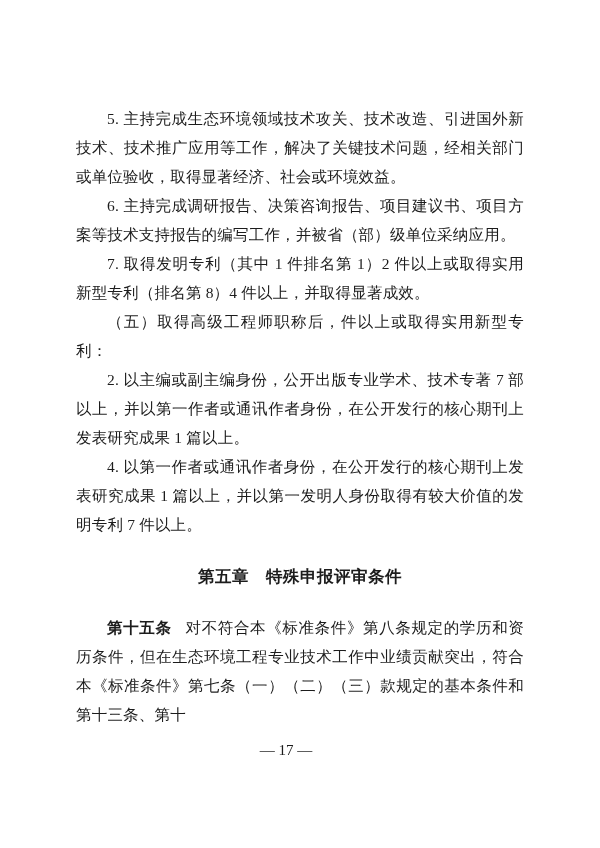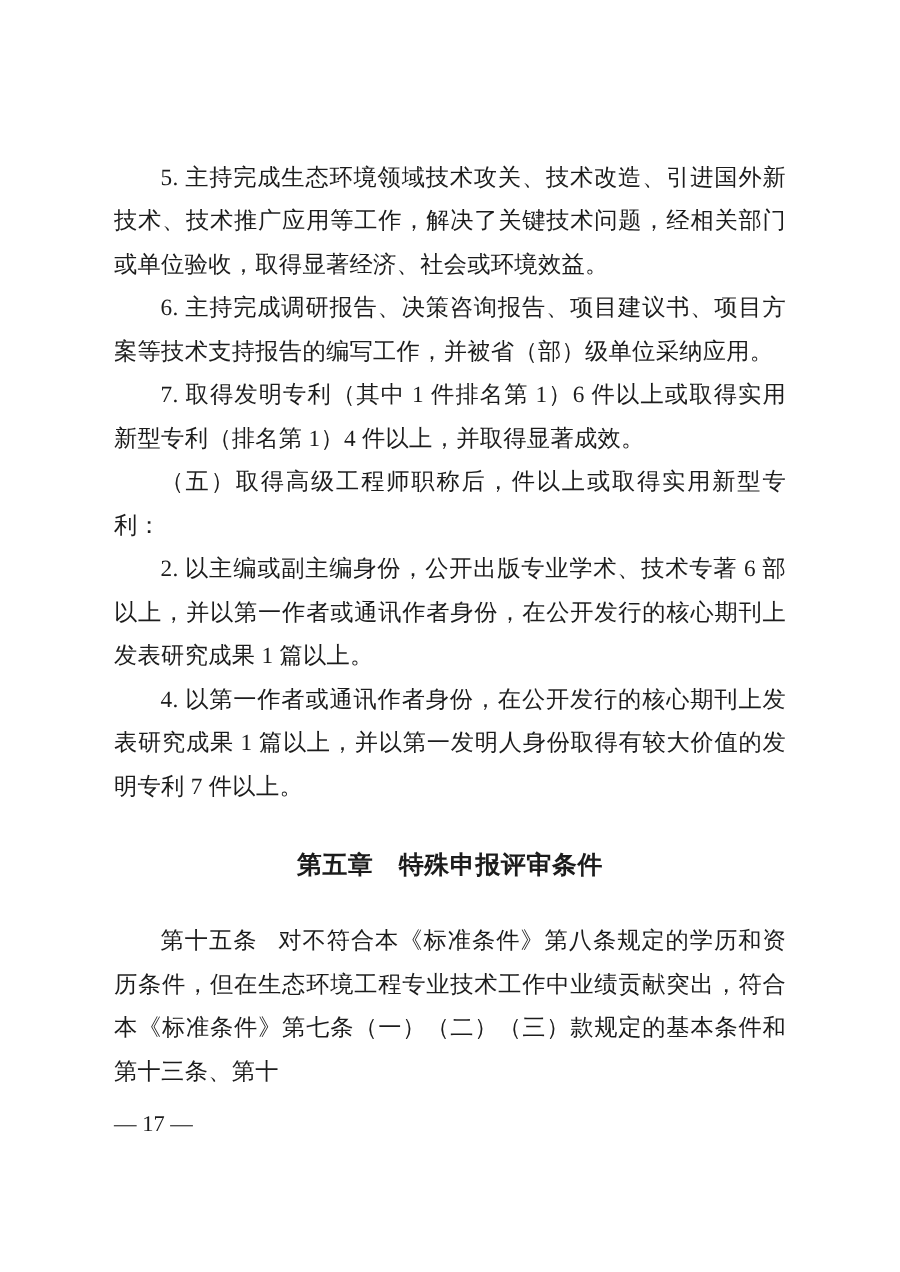--- a/index.html
+++ b/index.html
@@ -44,49 +44,49 @@
   .article-para {
     font-size: 15.5px;
     line-height: 29px;
     text-align: justify;
     text-indent: 2em;
     letter-spacing: 0.2px;
     word-break: break-all;
   }
 
   .article-lead {
-    font-weight: normal;
+    font-weight: bold;
     margin-right: 0.9em;
   }
 
   .page-number {
     margin-top: 11px;
     padding-right: 28px;
-    text-align: left;
+    text-align: center;
     font-size: 15px;
     line-height: 20px;
     color: #1c1c1c;
   }
 </style>
 </head>
 <body>
 
 <div class="page">
   <div class="content">
 
     <p class="para">5. 主持完成生态环境领域技术攻关、技术改造、引进国外新技术、技术推广应用等工作，解决了关键技术问题，经相关部门或单位验收，取得显著经济、社会或环境效益。</p>
 
     <p class="para">6. 主持完成调研报告、决策咨询报告、项目建议书、项目方案等技术支持报告的编写工作，并被省（部）级单位采纳应用。</p>
 
-    <p class="para">7. 取得发明专利（其中 1 件排名第 1）6 件以上或取得实用新型专利（排名第 1）4 件以上，并取得显著成效。</p>
+    <p class="para">7. 取得发明专利（其中 1 件排名第 1）2 件以上或取得实用新型专利（排名第 8）4 件以上，并取得显著成效。</p>
 
     <p class="para">（五）取得高级工程师职称后，件以上或取得实用新型专利：</p>
 
 
-    <p class="para">2. 以主编或副主编身份，公开出版专业学术、技术专著 6 部以上，并以第一作者或通讯作者身份，在公开发行的核心期刊上发表研究成果 1 篇以上。</p>
+    <p class="para">2. 以主编或副主编身份，公开出版专业学术、技术专著 7 部以上，并以第一作者或通讯作者身份，在公开发行的核心期刊上发表研究成果 1 篇以上。</p>
 
 
     <p class="para">4. 以第一作者或通讯作者身份，在公开发行的核心期刊上发表研究成果 1 篇以上，并以第一发明人身份取得有较大价值的发明专利 7 件以上。</p>
 
     <h2 class="chapter-heading">第五章　特殊申报评审条件</h2>
 
     <p class="article-para">
       <span class="article-lead">第十五条</span><span>对不符合本《标准条件》第八条规定的学历和资历条件，但在生态环境工程专业技术工作中业绩贡献突出，符合本《标准条件》第七条（一）（二）（三）款规定的基本条件和第十三条、第十</span>
     </p>
 

